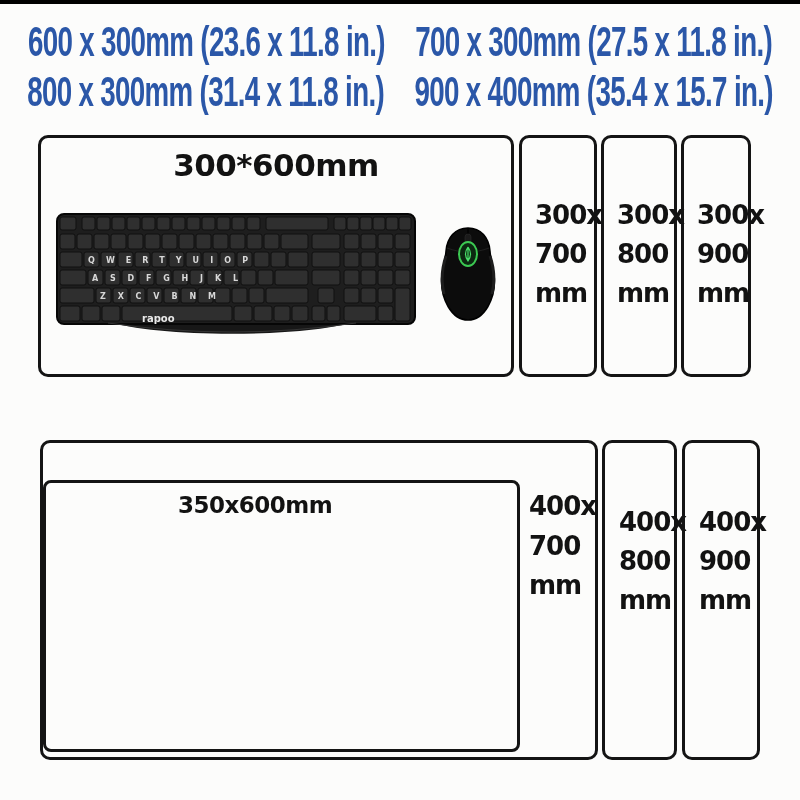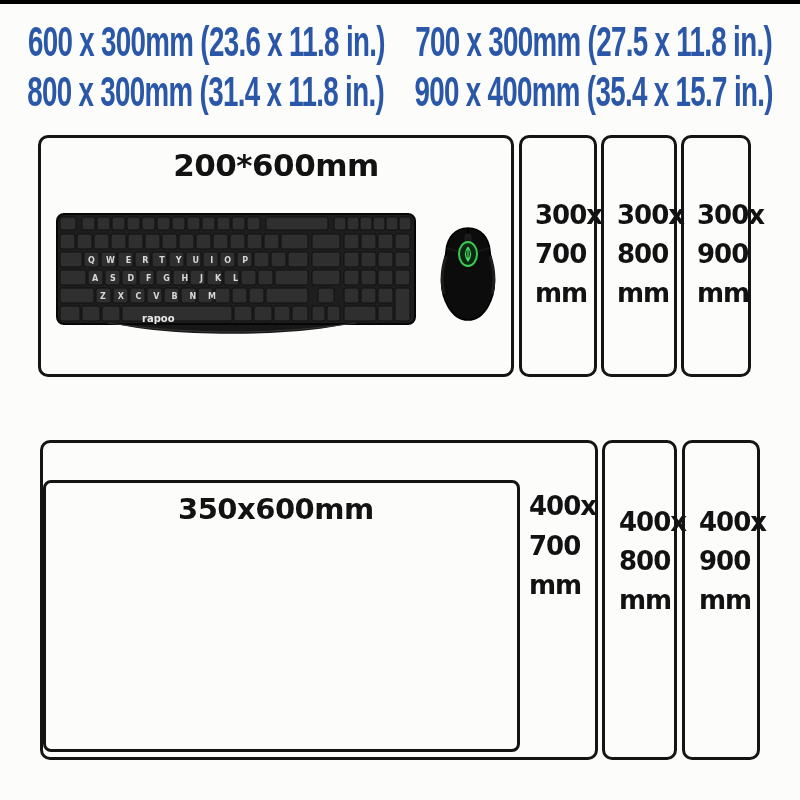--- a/index.html
+++ b/index.html
@@ -25,21 +25,21 @@
   .box{
     position:absolute;box-sizing:border-box;
     border:3px solid #141414;border-radius:10px;background:transparent;
   }
 
   .pad-label{
     position:absolute;font-weight:bold;color:#121212;letter-spacing:-0.5px;
     font-family:"DejaVu Sans", sans-serif;white-space:nowrap;
   }
   .label-300600{left:38px;top:147px;width:476px;text-align:center;font-size:31px;}
-  .label-350600{left:178px;top:492px;font-size:29px;}
+  .label-350600{left:178px;top:492px;font-size:23px;}
 
   .strip-label{
     font-weight:bold;font-size:26px;line-height:39px;letter-spacing:-1px;
     color:#121212;white-space:nowrap;margin-top:14px;
   }
   .strip .strip-label{padding:44px 0 0 13px;}
   .strip-b .strip-label{padding:46px 0 0 14px;}
   .outer-strip-label{
     position:absolute;left:529px;top:487px;
     font-weight:bold;font-size:26px;line-height:39.5px;letter-spacing:-1px;white-space:nowrap;
@@ -54,21 +54,21 @@
 <div class="hline hline1">
   <span>600 x 300mm (23.6 x 11.8 in.)</span>
   <span>700 x 300mm (27.5 x 11.8 in.)</span>
 </div>
 <div class="hline hline2">
   <span>800 x 300mm (31.4 x 11.8 in.)</span>
   <span>900 x 400mm (35.4 x 15.7 in.)</span>
 </div>
 
 <div class="box" style="left:38px;top:135px;width:476px;height:242px;"></div>
-<div class="pad-label label-300600">200*600mm</div>
+<div class="pad-label label-300600">300*600mm</div>
 
 <svg style="left:56px;top:211px;" width="360" height="128" viewBox="0 0 360 128">
   <path d="M50,110 C100,127 250,127 302,110 L302,114 L50,114 Z" fill="#171717"></path>
   <rect x="1" y="3" width="358" height="110" rx="7" fill="#1e1e1e" stroke="#060606" stroke-width="2"></rect>
   <path d="M52,112 Q176,130 300,112" fill="none" stroke="#343434" stroke-width="1"></path>
   <g fill="#2f2f2f" stroke="#101010" stroke-width="1">
 
     <rect x="4" y="6" width="16" height="13" rx="2"></rect>
     <rect x="26" y="6" width="13" height="13" rx="2"></rect>
       <rect x="41" y="6" width="13" height="13" rx="2"></rect>

